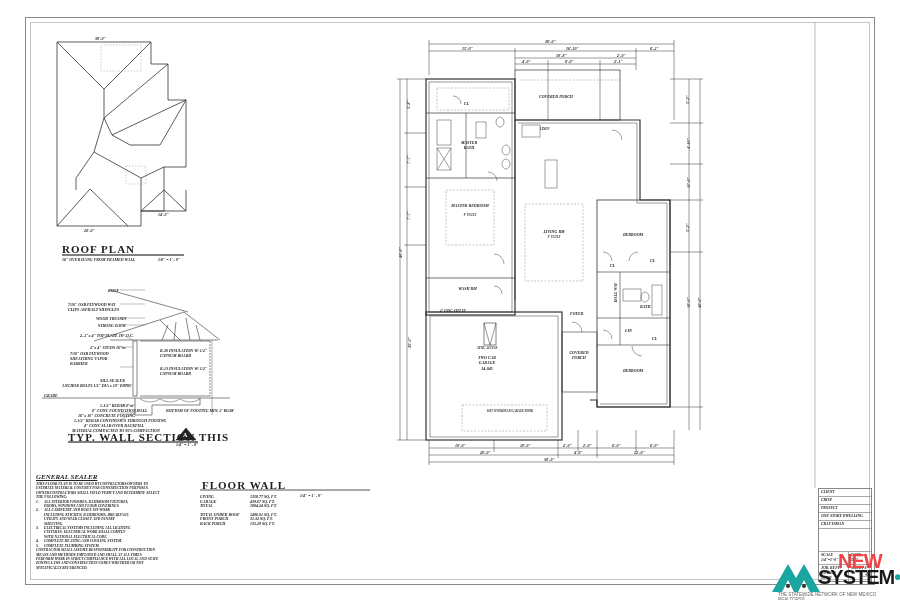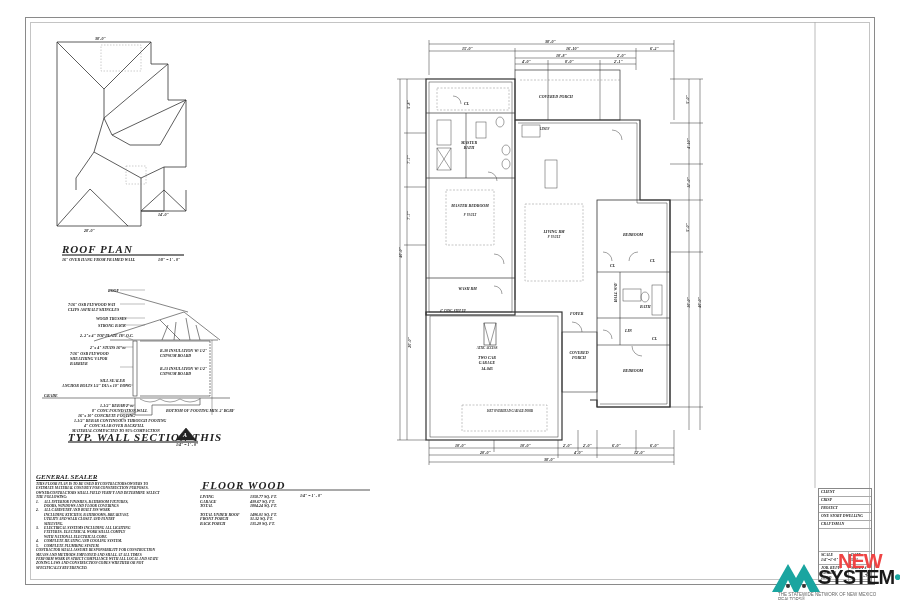--- a/index.html
+++ b/index.html
@@ -1,21 +1,21 @@
 <!DOCTYPE html>
 <html><head>
 <meta charset="utf-8">
 <style>
   html,body{margin:0;padding:0;background:#fff;}
   body{width:900px;height:600px;position:relative;overflow:hidden;font-family:"Liberation Serif",serif;color:#222;}
   .sheet{position:absolute;left:0;top:0;width:900px;height:600px;}
   .frame-outer{position:absolute;left:25px;top:17px;width:848px;height:566px;border:1.5px solid #8a8a8a;}
   .frame-inner{position:absolute;left:30px;top:22px;width:838px;height:556px;border:1px solid #c4c4c4;}
   svg{position:absolute;left:0;top:0;}
-  .lbl{position:absolute;font-family:"Liberation Serif",serif;font-style:italic;font-weight:bold;white-space:nowrap;color:#222;}
+  .lbl{position:absolute;font-family:"Liberation Serif",serif;font-weight:bold;white-space:nowrap;color:#222;}
   .title{font-size:11px;letter-spacing:1px;text-decoration:none;}
   .small{font-size:4px;font-style:italic;font-weight:bold;}
   .notes{position:absolute;left:36px;top:473px;width:150px;font-size:3.6px;line-height:4.4px;font-style:italic;font-weight:bold;font-family:"Liberation Serif",serif;}
   .notes .h{font-size:7px;text-decoration:underline;line-height:9px;}
   .area{position:absolute;left:200px;top:495px;font-size:4px;line-height:4.6px;font-style:italic;font-weight:bold;}
   .area .row{display:flex;}
   .area .k{width:50px;}
   .area .v{width:50px;}
   .tb{position:absolute;left:818px;top:488px;width:52px;height:92px;border:1px solid #888;}
   .tb .cell{font-size:3.8px;font-style:italic;font-weight:bold;padding:1px 2px;border-bottom:1px solid #aaa;line-height:5px;height:5px;overflow:hidden;}
@@ -256,21 +256,21 @@
     <div style="white-space:pre">         WITH NATIONAL ELECTRICAL CODE.</div>
     <div style="white-space:pre">4.      COMPLETE HEATING AND COOLING SYSTEM.</div>
     <div style="white-space:pre">5.      COMPLETE PLUMBING SYSTEM.</div>
     <div>CONTRACTOR SHALL ASSUME RESPONSIBILITY FOR CONSTRUCTION</div>
     <div>MEANS AND METHODS EMPLOYED AND SHALL AT ALL TIMES</div>
     <div>PERFORM WORK IN STRICT COMPLIANCE WITH ALL LOCAL AND STATE</div>
     <div>ZONING LAWS AND CONSTRUCTION CODES WHETHER OR NOT</div>
     <div>SPECIFICALLY REFERENCED.</div>
   </div>
 
-  <span class="lbl title" style="left:202px;top:479px;">FLOOR WOOD</span>
+  <span class="lbl title" style="left:202px;top:479px;">FLOOR WALL</span>
   <span class="lbl small" style="left:300px;top:493px;">1/4" = 1' - 0"</span>
   <div class="area">
     <div class="row">
         <span class="k">LIVING</span>
         <span class="v">1358.77 SQ. FT.</span>
       </div>
     <div class="row">
         <span class="k">GARAGE</span>
         <span class="v">439.67 SQ. FT.</span>
       </div>

